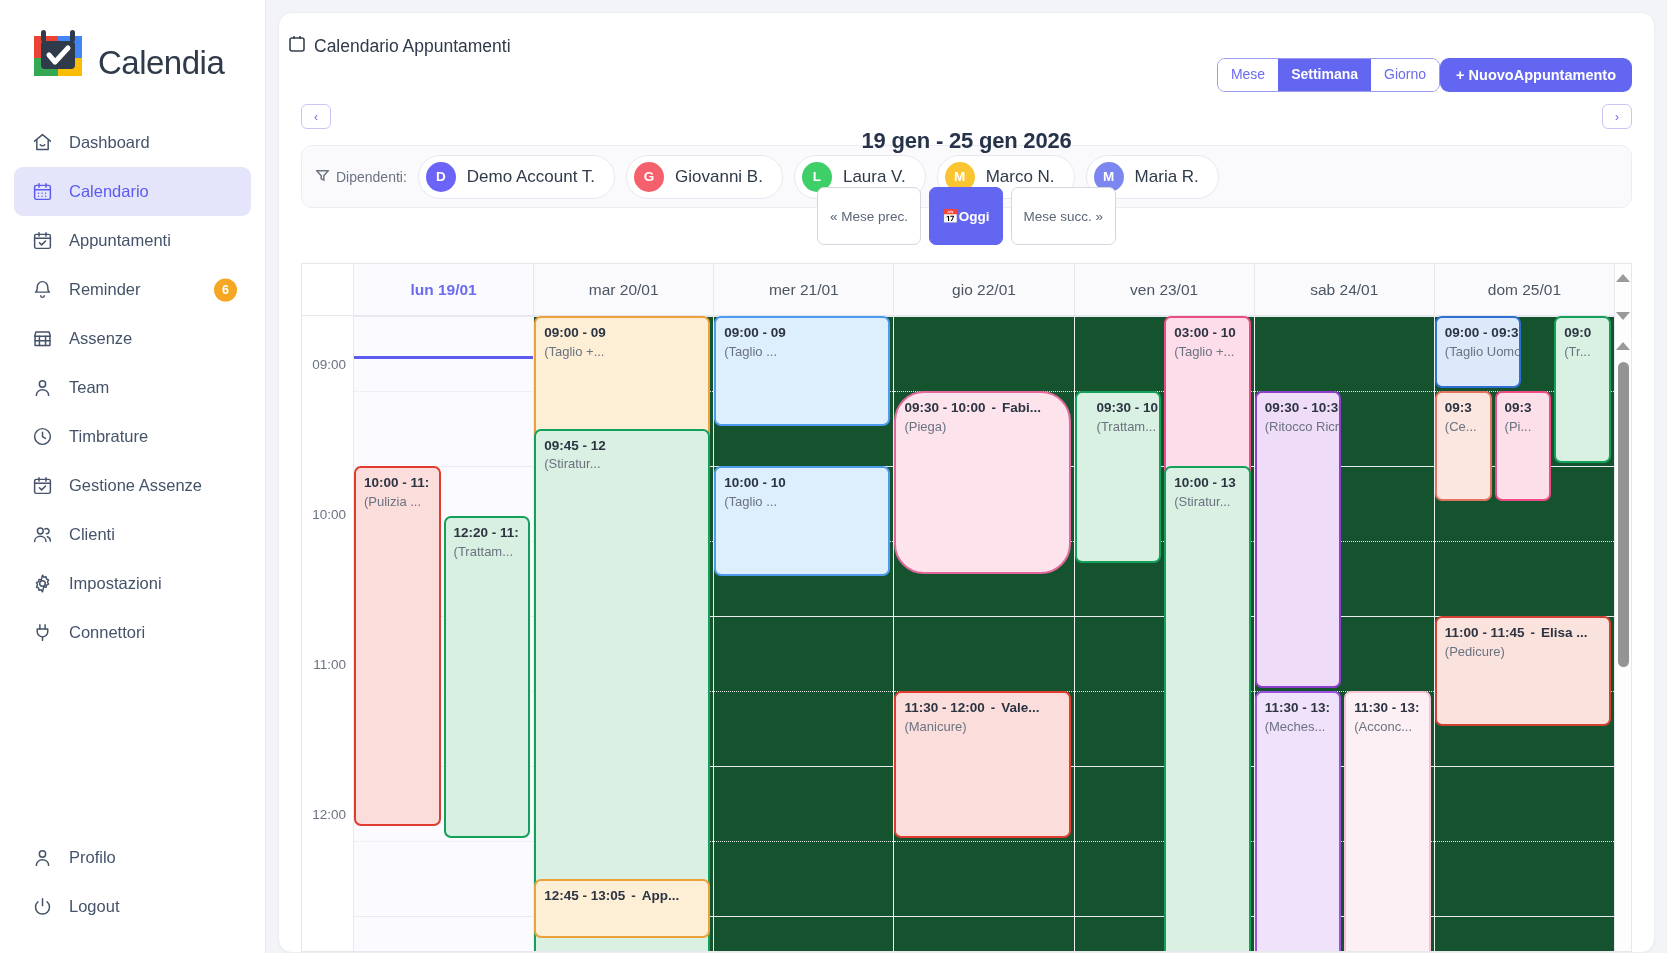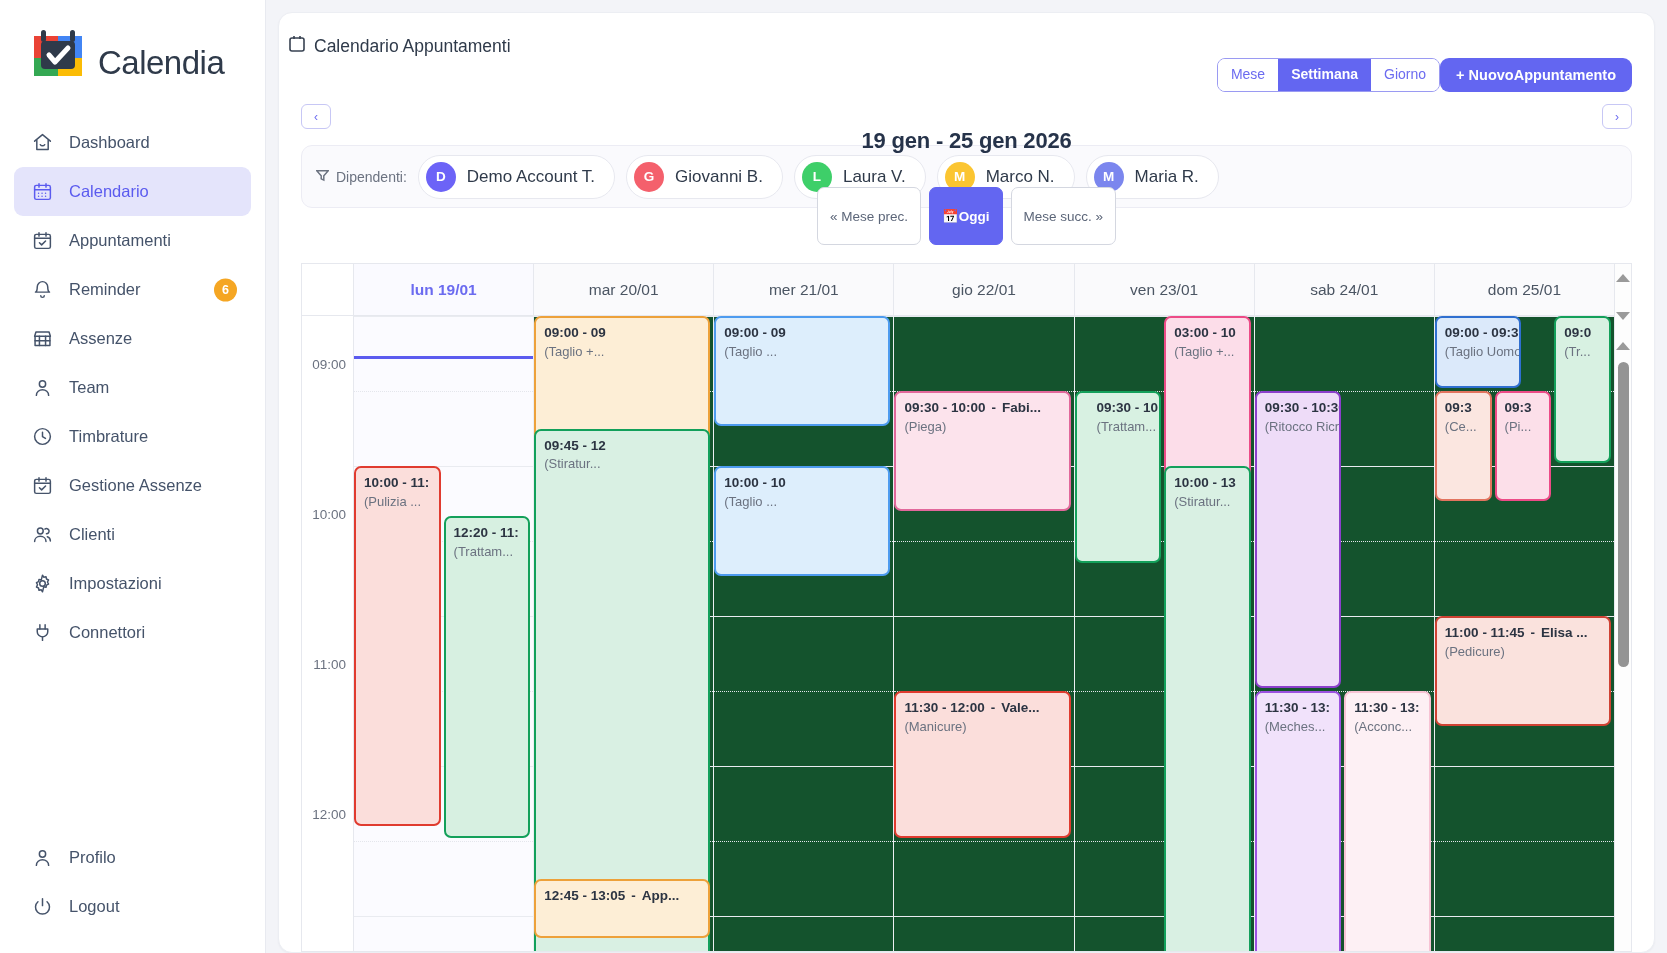--- a/index.html
+++ b/index.html
@@ -460,21 +460,21 @@
                 <div class="daycol">
                   <div class="hline" style="top: 0px;"></div>
                   <div class="hline half" style="top: 75px;"></div>
                   <div class="hline" style="top: 150px;"></div>
                   <div class="hline half" style="top: 225px;"></div>
                   <div class="hline" style="top: 300px;"></div>
                   <div class="hline half" style="top: 375px;"></div>
                   <div class="hline" style="top: 450px;"></div>
                   <div class="hline half" style="top: 525px;"></div>
                   <div class="hline" style="top: 600px;"></div>
-                  <div class="ev" style="left: 0%; width: calc(100% - 3px); top: 75px; height: 120px; border-color: rgb(226, 104, 155); background: rgb(252, 227, 236);">
+                  <div class="ev" style="left: 0%; width: calc(100% - 3px); top: 75px; height: 183px; border-color: rgb(226, 104, 155); background: rgb(252, 227, 236); border-radius: 30px;">
                     <div class="t1">09:30 - 10:00<span class="sep">-</span><span>Fabi...</span></div>
                     <div class="t2">(Piega)</div>
                   </div>
                   <div class="ev" style="left: 0%; width: calc(100% - 3px); top: 375px; height: 147px; border-color: rgb(224, 59, 47); background: rgb(251, 222, 219);">
                     <div class="t1">11:30 - 12:00<span class="sep">-</span><span>Vale...</span></div>
                     <div class="t2">(Manicure)</div>
                   </div>
                 </div>
                 <div class="daycol">
                   <div class="hline" style="top: 0px;"></div>

